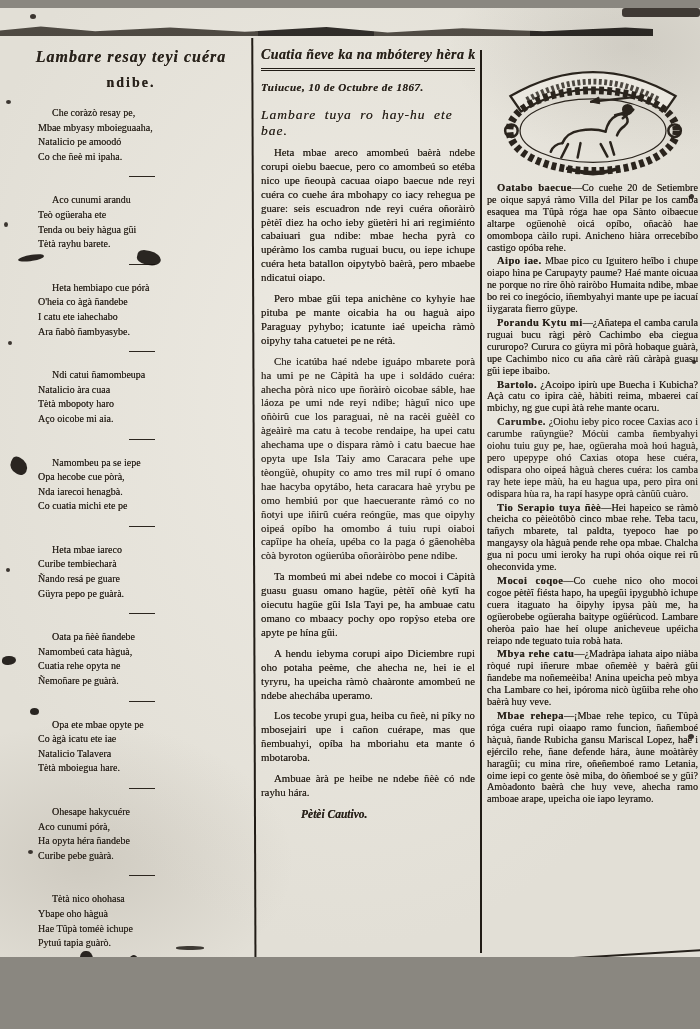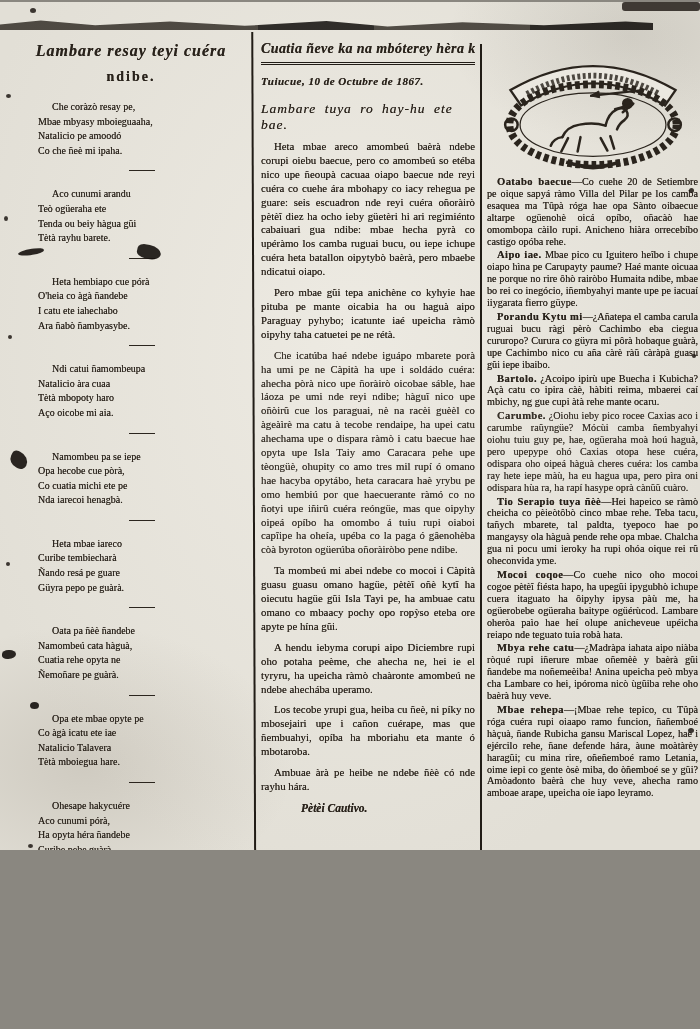--- a/index.html
+++ b/index.html
@@ -1,16 +1,16 @@
 <!DOCTYPE html>
 <html><head>
 <meta charset="utf-8">
 <style>
   html,body{margin:0;padding:0;background:#8a8780;}
-  .page{position:relative;width:700px;height:848px;margin:2px auto;overflow:hidden;
+  .page{position:relative;width:700px;height:949px;margin:8px auto;overflow:hidden;
         background:
           radial-gradient(ellipse 300px 200px at 12% 90%, rgba(120,110,95,.18), transparent 70%),
           radial-gradient(ellipse 260px 160px at 90% 4%, rgba(100,95,85,.15), transparent 70%),
           radial-gradient(ellipse 500px 700px at 50% 40%, #edeae2, #e2dfd6 80%),
           #e2dfd6;
         font-family:"Liberation Serif","DejaVu Serif",serif;color:#28221b;}
   .ink{text-shadow:0 0 .6px rgba(45,35,25,.75);}
   
   .torn{position:absolute;left:0;top:16px;width:680px;height:12px;
         background:linear-gradient(90deg,#3a352e 0 38%,#171411 38% 55%,#3d3831 55% 78%,#14110e 78% 96%,transparent 96%);
@@ -106,22 +106,22 @@
     <div class="stanza">
       <div class="vl">Ndi catui ñamombeupa</div>
       <div class="vl">Natalicio àra cuaa</div>
       <div class="vl">Tètà mbopoty haro</div>
       <div class="vl">Aço oicobe mi aia.</div>
       <div class="stz-sep"></div>
     </div>
     <div class="stanza">
       <div class="vl">Namombeu pa se iepe</div>
       <div class="vl">Opa hecobe cue pòrà,</div>
+      <div class="vl">Nda iarecoi henagbà.</div>
       <div class="vl">Co cuatia michi ete pe</div>
-      <div class="vl">Nda iarecoi henagbà.</div>
       <div class="stz-sep"></div>
     </div>
     <div class="stanza">
       <div class="vl">Heta mbae iareco</div>
       <div class="vl">Curibe tembiecharà</div>
       <div class="vl">Ñando resá pe guare</div>
       <div class="vl">Güyra pepo pe guàrà.</div>
       <div class="stz-sep"></div>
     </div>
     <div class="stanza">

